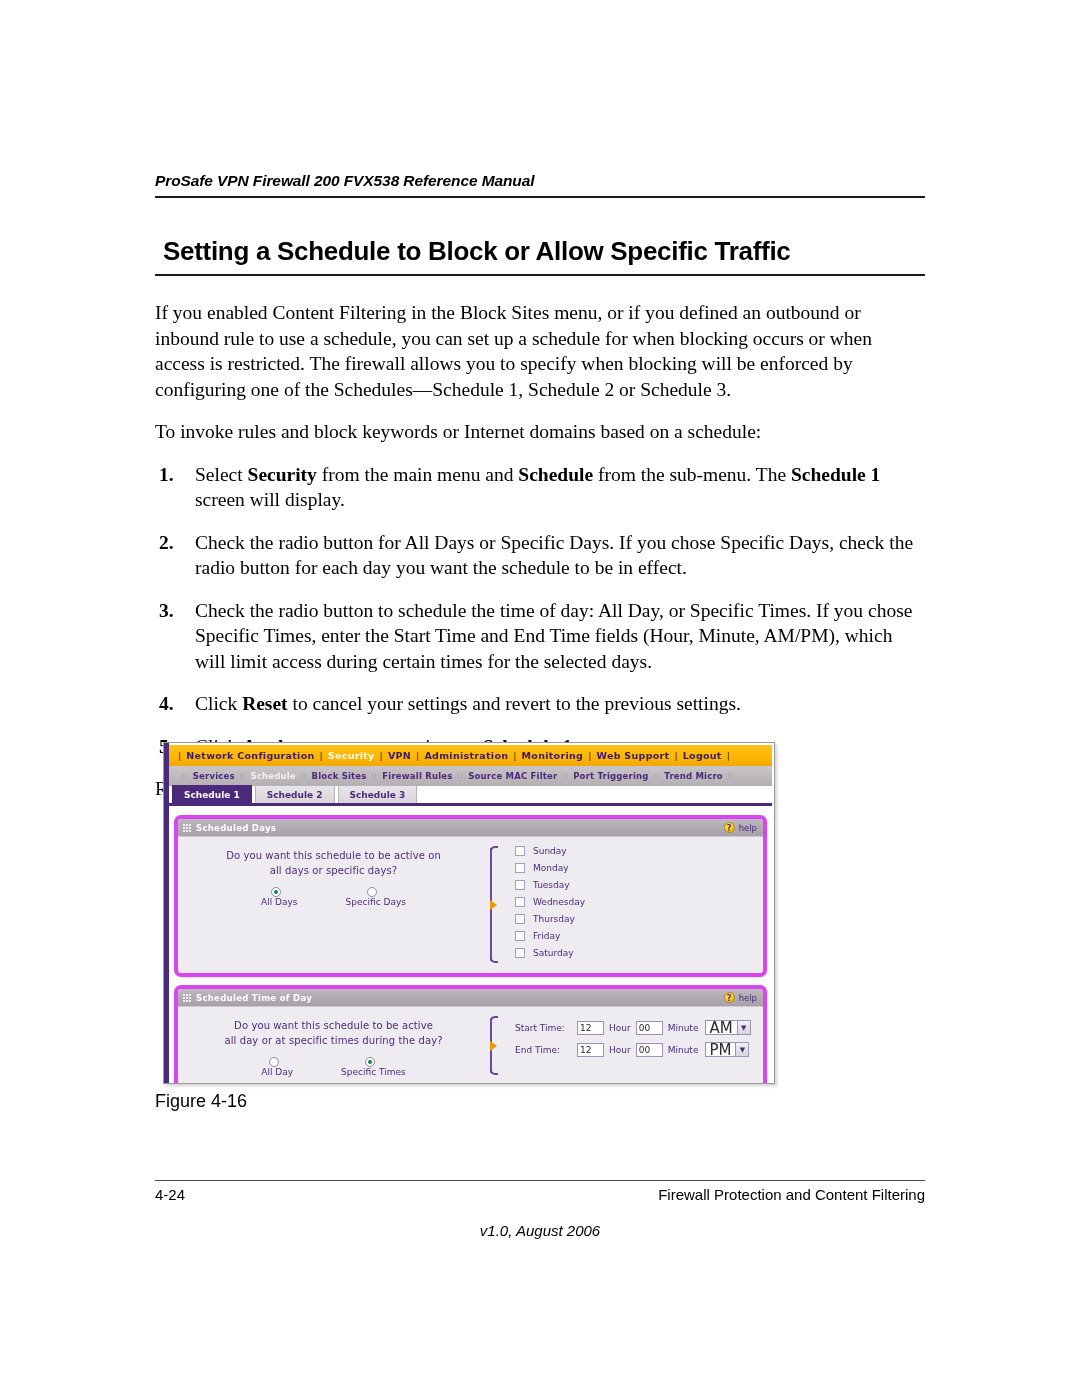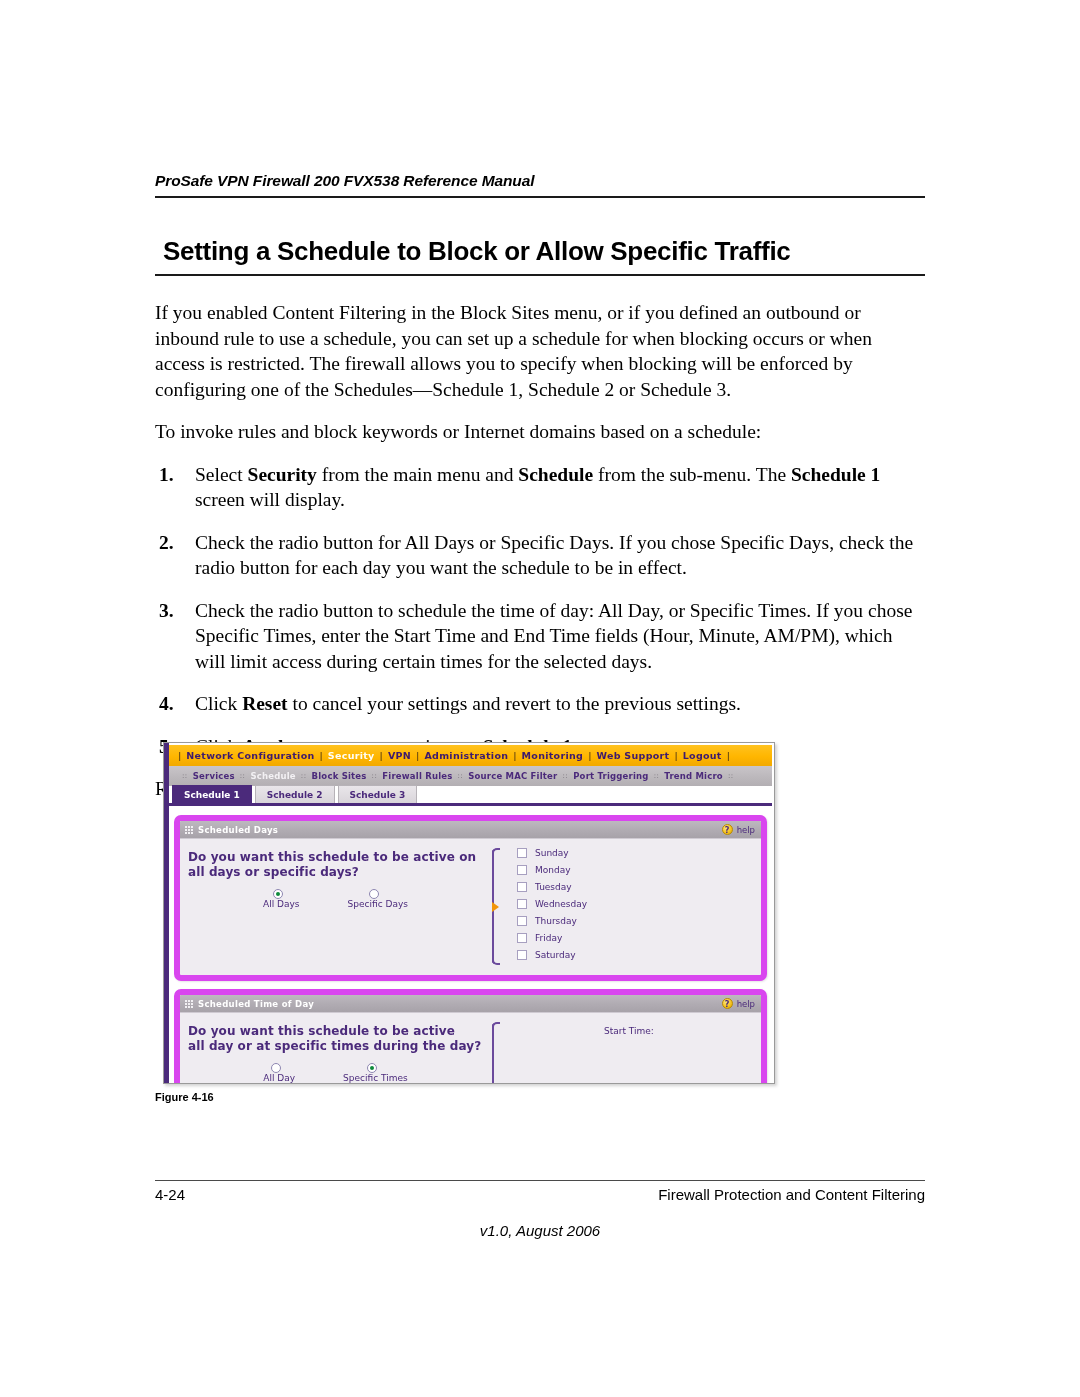--- a/index.html
+++ b/index.html
@@ -207,21 +207,21 @@
   
   .ui-body {
     position: absolute;
     left: 5px; top: 66px;
     right: 2px; bottom: 2px;
     background: #ffffff;
     padding: 6px 5px 0 5px;
   }
 
   .panel {
-    border: 6px solid #d946ef;
+    border: 4px solid #d946ef;
     border-radius: 7px;
     background: #efecf1;
     margin-bottom: 8px;
     overflow: hidden;
     box-shadow: 1px 1px 2px rgba(0,0,0,0.10);
   }
   .panel-head {
     height: 18px;
     background: linear-gradient(to bottom, #bdb9bf 0%, #b0abb2 55%, #a7a2a9 100%);
     display: flex;
@@ -276,23 +276,24 @@
     display: flex;
     padding: 7px 8px 8px 8px;
     position: relative;
   }
   .panel-left {
     width: 295px;
     flex: 0 0 295px;
     padding-top: 4px;
   }
   .q-line {
-    font-size: 12px;
-    font-weight: bold;
-    color: #4b2a7b;
+    font-size: 10px;
+    font-weight: normal;
+    color: #4b2a7b;
+    text-align: center;
     line-height: 15px;
     letter-spacing: 0.1px;
   }
   .radio-row {
     display: flex;
     justify-content: center;
     gap: 48px;
     margin-top: 9px;
   }
   .radio-opt {
@@ -383,21 +384,20 @@
     font-size: 9px;
     color: #4b2a7b;
   }
 
   
   .time-rows { padding-top: 4px; }
   .time-row {
     display: flex;
     align-items: center;
     margin-bottom: 7px;
-    flex-direction: column;
   }
   .time-label {
     font-size: 9px;
     color: #4b2a7b;
     width: 62px;
     flex: 0 0 62px;
   }
   .tfield {
     width: 27px;
     height: 14px;
@@ -407,21 +407,21 @@
     font-size: 9px;
     color: #2a2a2a;
     padding: 0 2px;
     line-height: 12px;
     text-align: left;
     outline: none;
   }
   .tunit {
     font-size: 9px;
     color: #4b2a7b;
-    margin: 0 13px;
+    margin: 0 5px;
   }
   .tselect {
     height: 15px;
     border: 1px solid #9d93b8;
     background: #ffffff;
     display: inline-flex;
     align-items: center;
     cursor: pointer;
     margin-left: 2px;
   }
@@ -467,22 +467,22 @@
   .btn.focused {
     border: 2px solid #3a2a10;
   }
 
   
   .fig-caption {
     position: absolute;
     left: 155px;
     top: 1091px;
     font-family: "Liberation Sans", sans-serif;
-    font-weight: bold;
-    font-size: 11px;
+    font-weight: normal;
+    font-size: 18px;
     color: #000;
   }
 
   
   .footer-rule {
     position: absolute;
     left: 155px;
     top: 1180px;
     width: 770px;
     border-top: 1.5px solid #4a4a4a;

